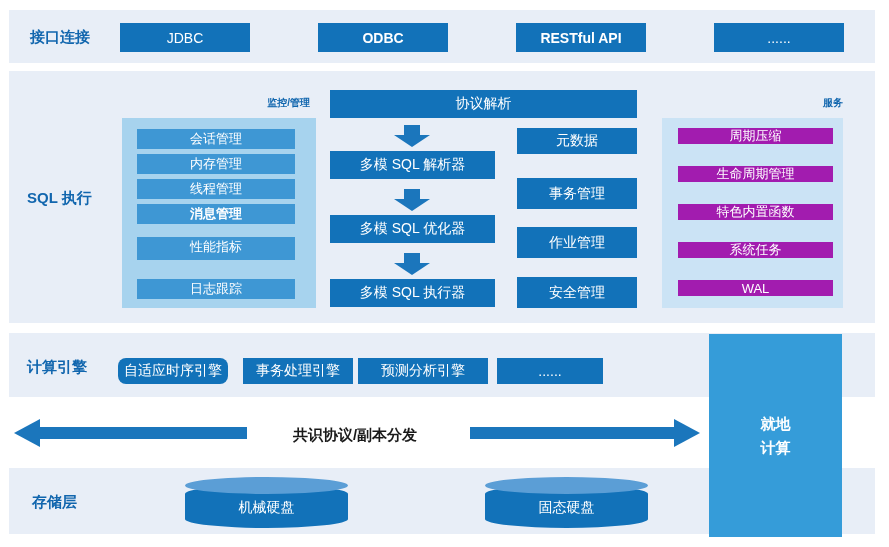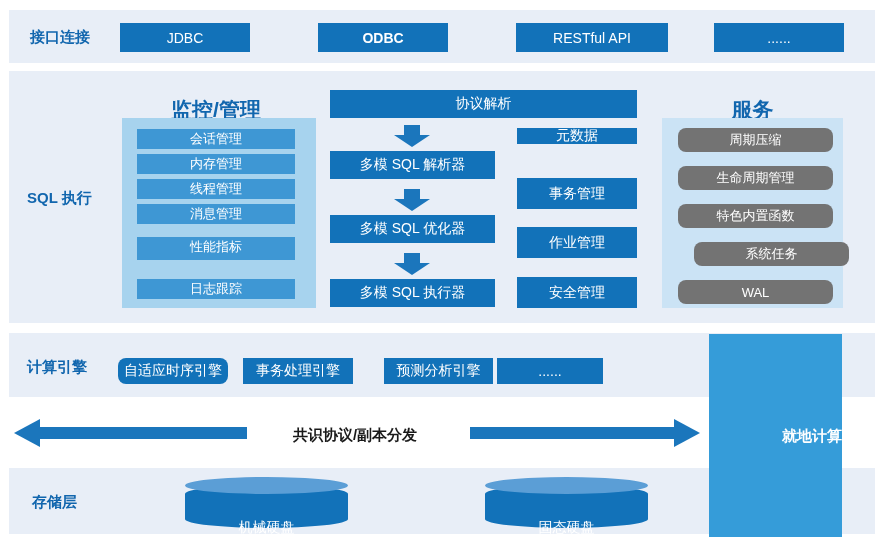--- a/index.html
+++ b/index.html
@@ -16,73 +16,73 @@
   .section-label{
     position:absolute;color:#1166ae;font-weight:bold;font-size:15px;
     white-space:nowrap;
     text-align:center;
   }
   .btn{
     position:absolute;background:#1272b9;color:#ffffff;font-size:14px;
     display:flex;align-items:center;justify-content:center;white-space:nowrap;
   }
   .col-heading{
-    position:absolute;color:#1166ae;font-weight:bold;font-size:21px;
-    text-align:center;
+    position:absolute;color:#1166ae;font-weight:bold;font-size:10px;
+    text-align:right;
   }
   .panel{position:absolute;}
   .panel-monitor{left:122px;top:118px;width:188px;height:190px;background:#a7d3ee;padding-left:6px;}
   .panel-services{left:662px;top:118px;width:181px;height:190px;background:#cbe3f5;}
   .bar{
     position:absolute;color:#ffffff;font-size:13px;display:flex;
     align-items:center;justify-content:center;white-space:nowrap;
   }
   .bar-monitor{left:15px;width:158px;height:20px;background:#3e97d4;}
-  .bar-services{left:16px;width:155px;height:24px;background:#737373;border-radius:8px;}
+  .bar-services{left:16px;width:155px;height:16px;background:#a21caf;}
 
   .down-arrow{position:absolute;left:394px;width:36px;height:22px;}
   .h-arrow{position:absolute;top:419px;height:28px;}
 
   .consensus-label{
     position:absolute;left:270px;top:426px;width:170px;text-align:center;
     color:#1a1a1a;font-weight:bold;font-size:15px;white-space:nowrap;
   }
 
   .cyl{position:absolute;top:477px;width:163px;height:51px;}
   .cyl-body{position:absolute;left:0;right:0;top:8px;bottom:0;background:#1272b9;border-radius:50% / 9px;}
   .cyl-top{position:absolute;left:0;right:0;top:0;height:17px;background:#5b9ed6;border-radius:50%;}
-  .cyl-label{position:absolute;left:0;right:0;top:22px;text-align:center;color:#ffffff;font-size:14px;margin-top:20px;}
+  .cyl-label{position:absolute;left:0;right:0;top:22px;text-align:center;color:#ffffff;font-size:14px;}
 
   .inplace-box{
     position:absolute;left:709px;top:334px;width:133px;height:203px;background:#359cd9;
-    display:flex;align-items:center;justify-content:flex-end;
+    display:flex;flex-direction:column;align-items:center;justify-content:center;
     color:#ffffff;font-size:15px;font-weight:600;line-height:24px;
   }
 </style>
 </head>
 <body>
 
 <div id="canvas">
 
   <div class="band band-interconnect"></div>
   <div class="section-label" style="left:30px;top:28px;">接口连接</div>
   <div class="btn" style="left:120px;top:23px;width:130px;height:29px;">JDBC</div>
   <div class="btn" style="left:318px;top:23px;width:130px;height:29px;font-weight:bold;">ODBC</div>
-  <div class="btn" style="left:516px;top:23px;width:152px;height:29px;">RESTful API</div>
+  <div class="btn" style="left:516px;top:23px;width:130px;height:29px;font-weight:bold;">RESTful API</div>
   <div class="btn" style="left:714px;top:23px;width:130px;height:29px;">......</div>
 
   <div class="band band-sql"></div>
   <div class="section-label" style="left:27px;top:189px;">SQL 执行</div>
 
   <div class="col-heading" style="left:122px;top:96px;width:188px;">监控/管理</div>
   <div class="panel panel-monitor">
     <div class="bar bar-monitor" style="top:11px;">会话管理</div>
     <div class="bar bar-monitor" style="top:36px;">内存管理</div>
     <div class="bar bar-monitor" style="top:61px;">线程管理</div>
-    <div class="bar bar-monitor" style="top:86px;">消息管理</div>
+    <div class="bar bar-monitor" style="top:86px;font-weight:bold;">消息管理</div>
     <div class="bar bar-monitor" style="top:122px;">心跳管理</div>
     <div class="bar bar-monitor" style="top:119px;">性能指标</div>
     <div class="bar bar-monitor" style="top:161px;">日志跟踪</div>
   </div>
 
   <div class="btn" style="left:330px;top:90px;width:307px;height:28px;">协议解析</div>
 
   <svg class="down-arrow" style="top:125px;" viewBox="0 0 36 22">
       <rect x="10" y="0" width="16" height="10" fill="#1b76bc"></rect>
       <polygon points="0,10 36,10 18,22" fill="#1b76bc"></polygon>
@@ -94,39 +94,39 @@
       <polygon points="0,10 36,10 18,22" fill="#1b76bc"></polygon>
     </svg>
   <div class="btn" style="left:330px;top:215px;width:165px;height:28px;">多模 SQL 优化器</div>
 
   <svg class="down-arrow" style="top:253px;" viewBox="0 0 36 22">
       <rect x="10" y="0" width="16" height="10" fill="#1b76bc"></rect>
       <polygon points="0,10 36,10 18,22" fill="#1b76bc"></polygon>
     </svg>
   <div class="btn" style="left:330px;top:279px;width:165px;height:28px;">多模 SQL 执行器</div>
 
-  <div class="btn" style="left:517px;top:128px;width:120px;height:16px;">元数据</div>
+  <div class="btn" style="left:517px;top:128px;width:120px;height:26px;">元数据</div>
   <div class="btn" style="left:517px;top:227px;width:120px;height:31px;">作业管理</div>
   <div class="btn" style="left:517px;top:178px;width:120px;height:31px;">事务管理</div>
   <div class="btn" style="left:517px;top:277px;width:120px;height:31px;">安全管理</div>
 
   <div class="col-heading" style="left:662px;top:96px;width:181px;">服务</div>
   <div class="panel panel-services">
     <div class="bar bar-services" style="top:10px;">周期压缩</div>
     <div class="bar bar-services" style="top:48px;">生命周期管理</div>
     <div class="bar bar-services" style="top:86px;">特色内置函数</div>
-    <div class="bar bar-services" style="top:124px;margin-left:16px;">系统任务</div>
+    <div class="bar bar-services" style="top:124px;">系统任务</div>
     <div class="bar bar-services" style="top:162px;">WAL</div>
   </div>
 
   <div class="band band-compute"></div>
   <div class="section-label" style="left:27px;top:358px;">计算引擎</div>
   <div class="btn" style="left:118px;top:358px;width:110px;height:26px;border-radius:8px;">自适应时序引擎</div>
   <div class="btn" style="left:243px;top:358px;width:110px;height:26px;">事务处理引擎</div>
-  <div class="btn" style="left:384px;top:358px;width:109px;height:26px;">预测分析引擎</div>
+  <div class="btn" style="left:358px;top:358px;width:130px;height:26px;">预测分析引擎</div>
   <div class="btn" style="left:497px;top:358px;width:106px;height:26px;">......</div>
 
   <svg class="h-arrow" style="left:14px;width:233px;" viewBox="0 0 233 28">
     <polygon points="26,0 26,28 0,14" fill="#1b76bc"></polygon>
       <rect x="25" y="8" width="208" height="12" fill="#1b76bc"></rect>
   </svg>
   <div class="consensus-label">共识协议/副本分发</div>
   <svg class="h-arrow" style="left:470px;width:230px;" viewBox="0 0 230 28">
     <rect x="0" y="8" width="205" height="12" fill="#1b76bc"></rect>
       <polygon points="204,0 204,28 230,14" fill="#1b76bc"></polygon>

